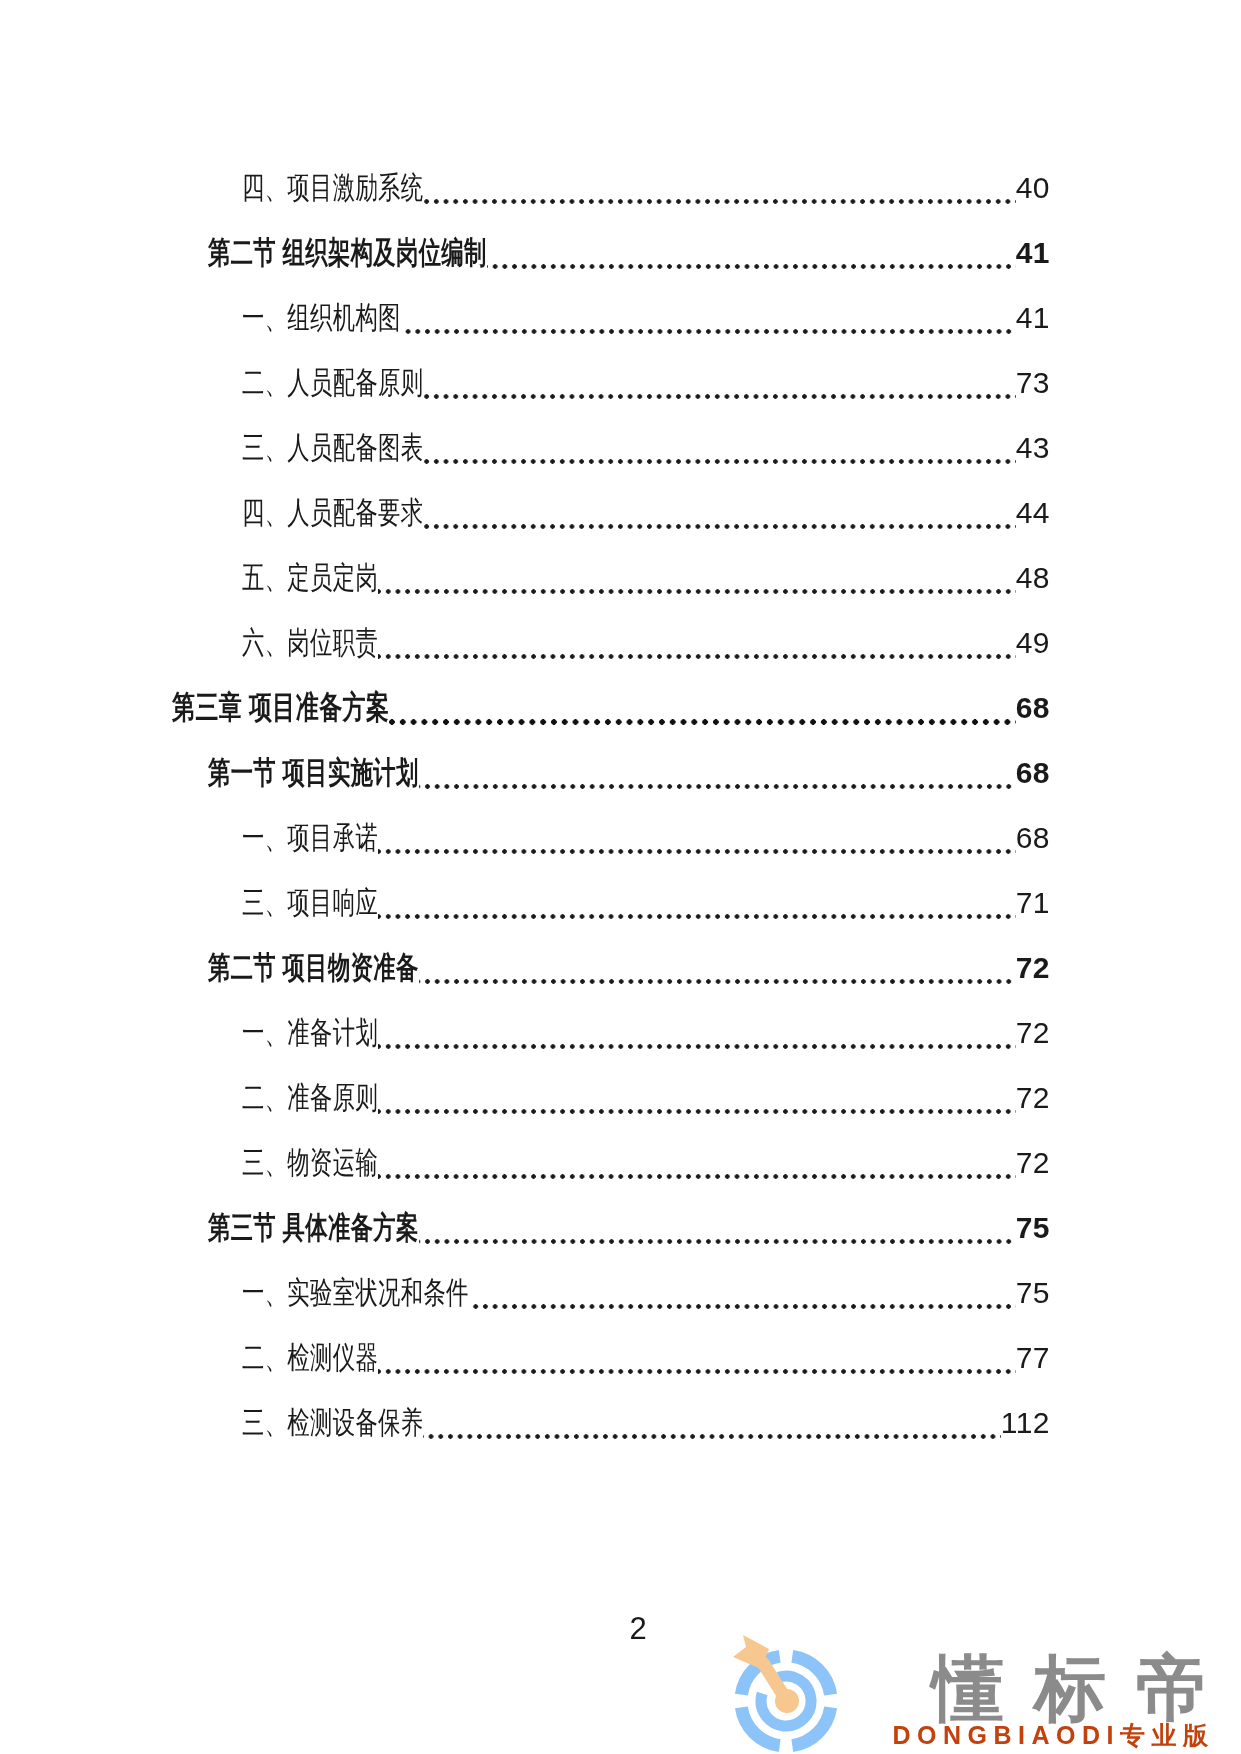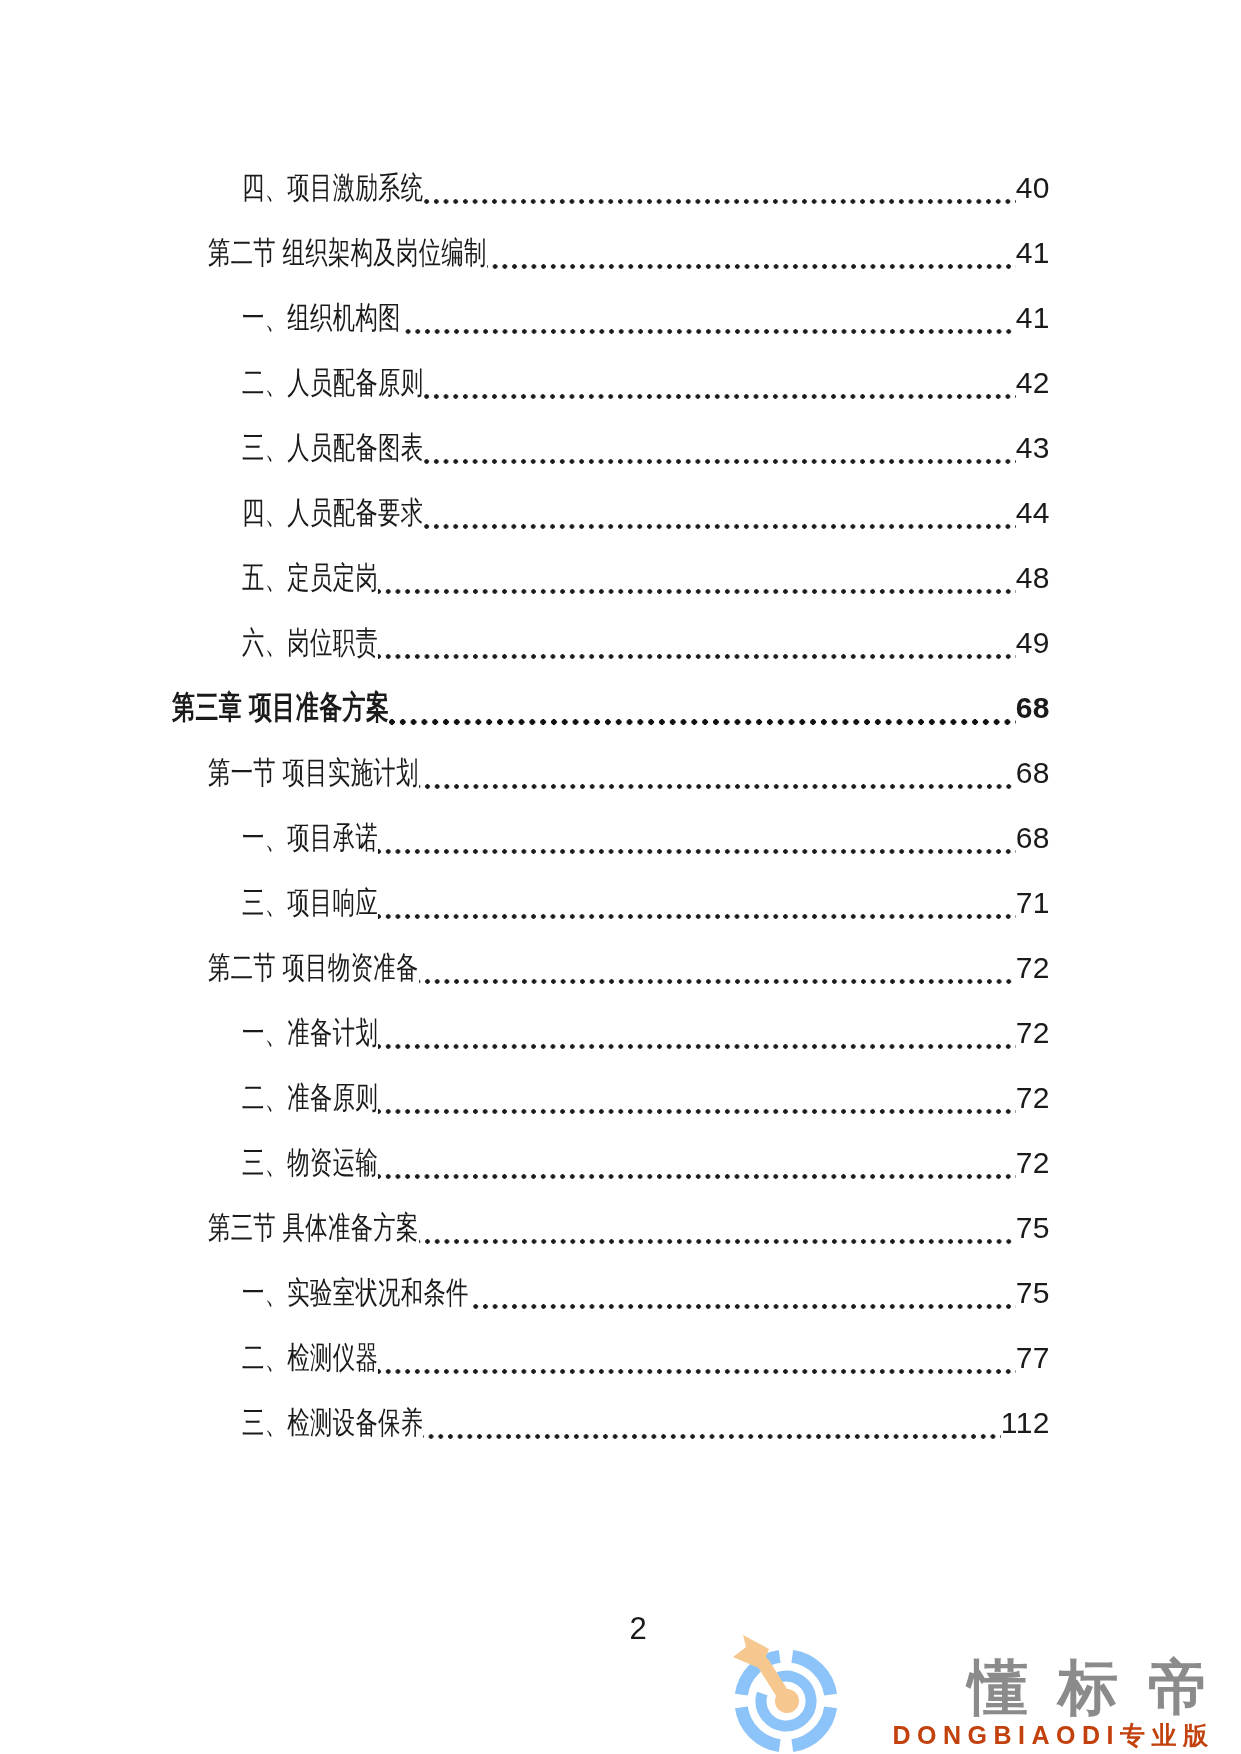--- a/index.html
+++ b/index.html
@@ -16,41 +16,41 @@
     display:inline-block;white-space:nowrap;line-height:65px;font-size:31px;
     transform:scaleX(0.72);transform-origin:left center;letter-spacing:0.5px;
   }
   .toc-dots{
     flex:1 1 auto;align-self:flex-end;height:5px;margin-bottom:16px;min-width:12px;
     background-image:radial-gradient(circle at 2.4px 2.5px,#1b1b1b 2.05px,rgba(0,0,0,0) 2.45px);
     background-size:9.7px 5px;background-repeat:repeat-x;background-position:right bottom;
   }
   .toc-page{white-space:nowrap;line-height:65px;font-size:30px;letter-spacing:0.5px;}
 
-  .lvl-section{padding-left:36px;}
+  .lvl-section{padding-left:36px;font-weight:bold;}
   .lvl-item{padding-left:70px;}
   .lvl-chapter .toc-label{font-weight:700;font-size:32px;}
   .lvl-chapter .toc-page{font-weight:700;}
   .lvl-chapter .toc-dots{
     height:6px;margin-bottom:15px;
     background-image:radial-gradient(circle at 2.9px 3px,#111 2.6px,rgba(0,0,0,0) 3px);
     background-size:10.8px 6px;
   }
 
   
   .footer-page-num{
     position:absolute;top:1612px;left:558px;width:160px;text-align:center;
     font-size:31px;line-height:34px;color:#1a1a1a;
   }
 
   
   .wm-icon{position:absolute;left:733px;top:1635px;width:106px;height:118px;}
   .wm-title{
     position:absolute;top:1652px;right:33px;height:72px;line-height:72px;
-    font-size:60px;font-weight:800;color:#8b8b8b;letter-spacing:30px;margin:0;
+    font-size:72px;font-weight:800;color:#8b8b8b;letter-spacing:30px;margin:0;
     white-space:nowrap;padding:0;margin-right:-30px;
   }
   .wm-subtitle{
     position:absolute;top:1722px;right:33px;height:26px;line-height:26px;
     font-size:25px;font-weight:700;color:#c2410c;letter-spacing:6.5px;
     white-space:nowrap;margin-right:-6.5px;
   }
 </style>
 </head>
 <body>
@@ -69,21 +69,21 @@
         <span class="toc-page">41</span>
       </div>
       <div class="toc-row lvl-item">
         <span class="toc-label" style="margin-right: -61.88px;">一、组织机构图</span>
         <span class="toc-dots"></span>
         <span class="toc-page">41</span>
       </div>
       <div class="toc-row lvl-item">
         <span class="toc-label" style="margin-right: -70.56px;">二、人员配备原则</span>
         <span class="toc-dots"></span>
-        <span class="toc-page">42</span>
+        <span class="toc-page">73</span>
       </div>
       <div class="toc-row lvl-item">
         <span class="toc-label" style="margin-right: -70.56px;">三、人员配备图表</span>
         <span class="toc-dots"></span>
         <span class="toc-page">43</span>
       </div>
       <div class="toc-row lvl-item">
         <span class="toc-label" style="margin-right: -70.56px;">四、人员配备要求</span>
         <span class="toc-dots"></span>
         <span class="toc-page">44</span>

